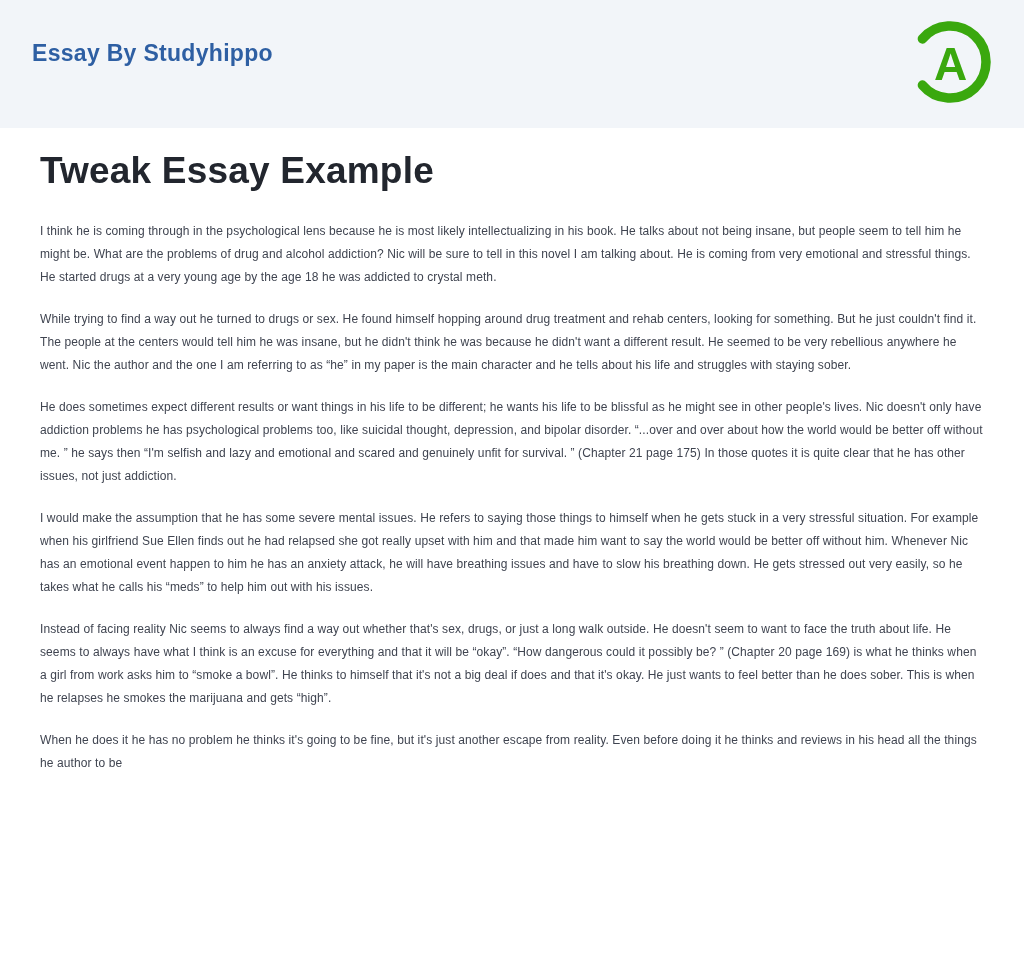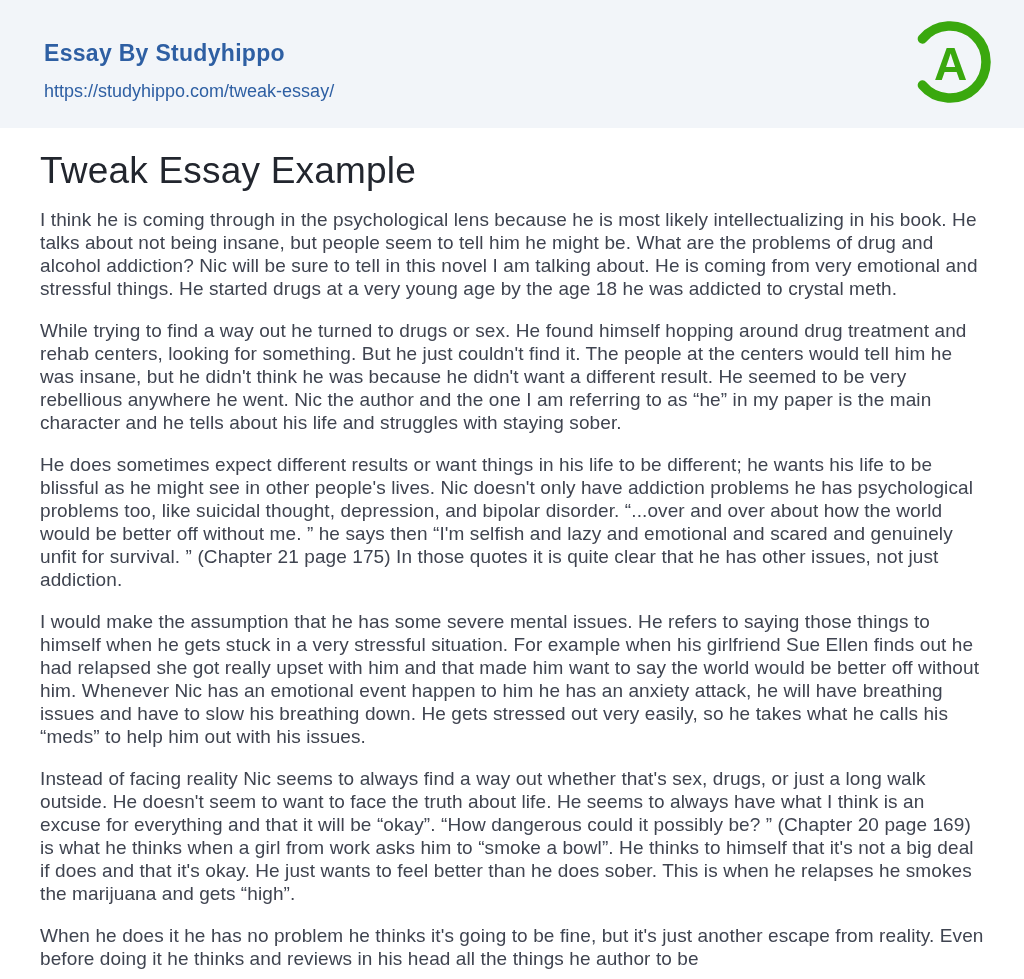--- a/index.html
+++ b/index.html
@@ -16,21 +16,21 @@
     width:1024px;height:979px;
     background:var(--page-bg);
     font-family:"Liberation Sans",sans-serif;
     overflow:hidden;
     position:relative;
   }
   .page-header{
     position:relative;
     width:1024px;height:128px;
     background:var(--header-bg);
-    padding:40px 0 0 44px;
+    padding:40px 0 0 32px;
   }
   .site-link{
     display:inline-block;
     color:var(--brand-blue);
     font-size:23px;
     font-weight:700;
     letter-spacing:0.3px;
     text-decoration:none;
     cursor:pointer;
   }
@@ -48,38 +48,37 @@
     top:18px;
     right:30px;
     width:88px;height:88px;
   }
   .content{
     padding:22px 40px 0 40px;
   }
   .essay-title{
     color:var(--title-color);
     font-size:37px;
-    font-weight:400;
+    font-weight:700;
     letter-spacing:0.2px;
-    margin-bottom:16px;
+    margin-bottom:28px;
   }
   .essay-body p{
     color:var(--body-color);
-    font-size:19px;
+    font-size:12px;
     line-height:23px;
     letter-spacing:0.1px;
     margin-bottom:19px;
   }
 </style>
 </head>
 <body>
 
 <header class="page-header">
   <a class="site-link">Essay By Studyhippo</a>
-  <a class="page-url">https://studyhippo.com/tweak-essay/</a>
   <div class="logo">
     <svg width="88" height="88" viewBox="0 0 88 88">
       <path d="M 16.4 20.9 A 36 36 0 1 1 16.4 67.1" fill="none" stroke="#3aa80e" stroke-width="9.5" stroke-linecap="round"></path>
       <text x="44.5" y="62" text-anchor="middle" font-family="Liberation Sans, sans-serif" font-size="46" font-weight="600" fill="#3aa80e">A</text>
     </svg>
   </div>
 </header>
 
 <main class="content">
   <h1 class="essay-title">Tweak Essay Example</h1>

